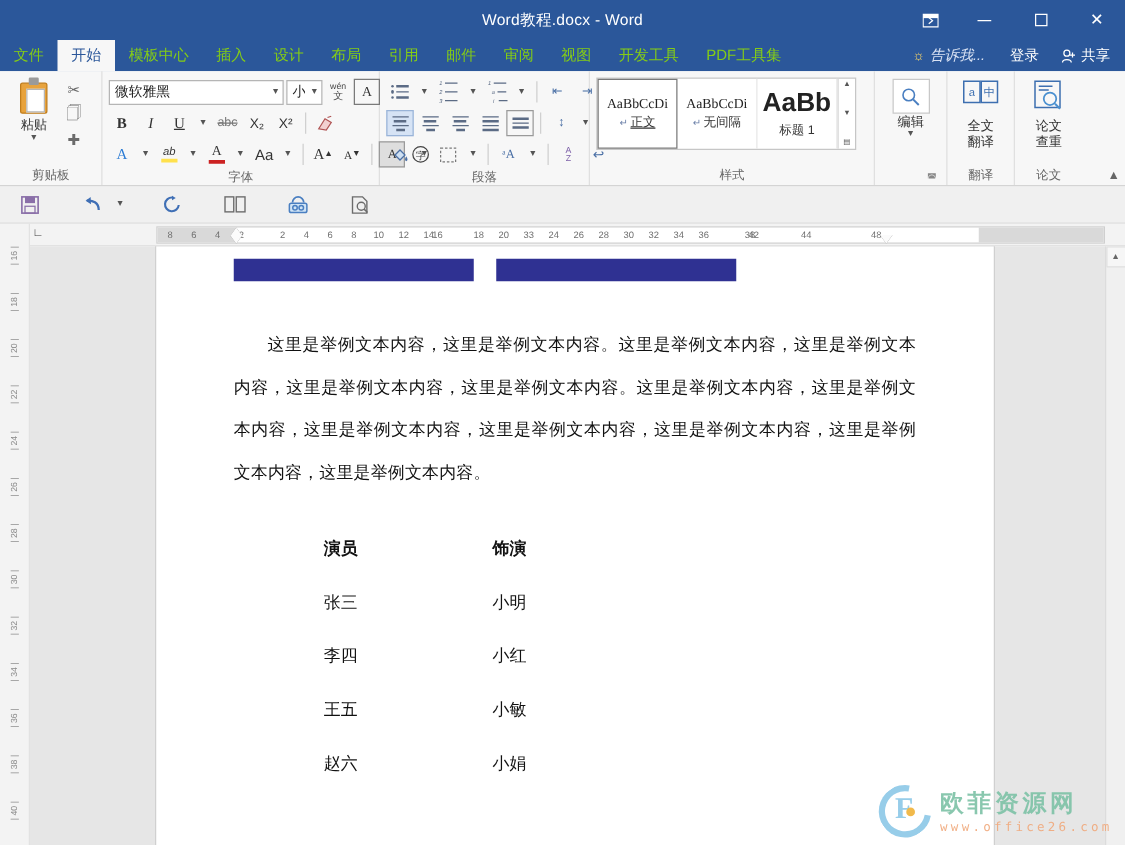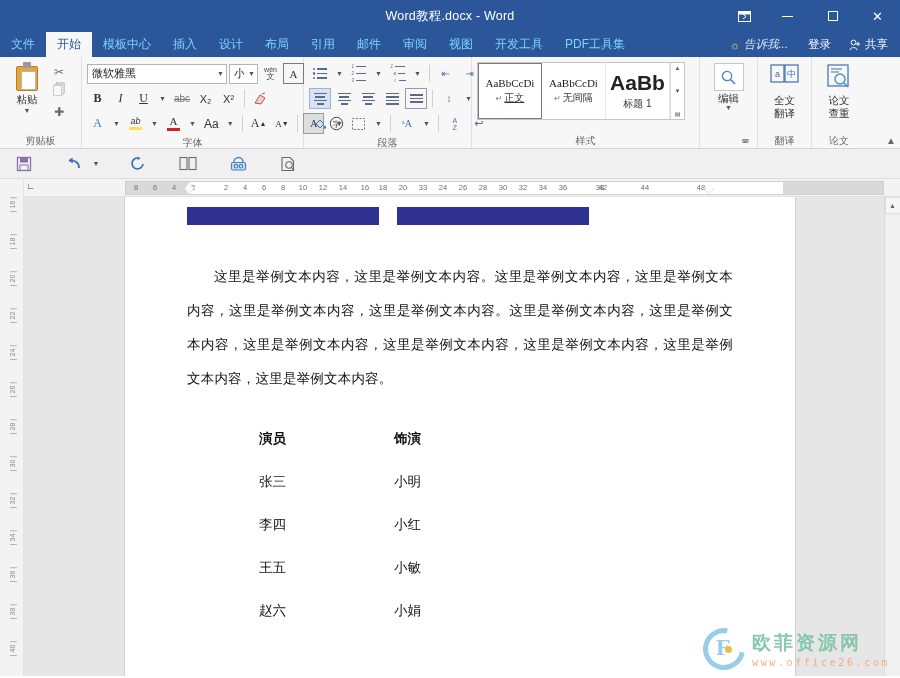--- a/index.html
+++ b/index.html
@@ -31,21 +31,21 @@
   .win-btn.ribbon-opt { width: 42px; font-size: 12px; }
   .glyph-min { display:block; width:11px; height:1px; background:#fff; }
   .glyph-max { display:block; width:10px; height:10px; border:1px solid #fff; }
 
   
   .tabstrip {
     height: 25px; background: #2b579a;
     display: flex; align-items: flex-end; position: relative;
   }
   .tab {
-    height: 25px; padding: 0 11px; color: #7dd3fc;
+    height: 25px; padding: 0 11px; color: #84cc16;
     font-size: 12px; display: flex; align-items: center;
     white-space: nowrap;
   }
   .tab.active {
     background: #f7f7f7; color: #2b579a;
   }
   .tab-right {
     position: absolute; right: 0; top: 0; height: 25px;
     display: flex; align-items: center;
   }
@@ -802,21 +802,21 @@
           <span class="hr-tick" style="left: 29px;">6</span>
           <span class="hr-tick" style="left: 48px;">4</span>
           <span class="hr-tick" style="left: 67px;">2</span>
           <span class="hr-tick" style="left: 100px;">2</span>
           <span class="hr-tick" style="left: 119px;">4</span>
           <span class="hr-tick" style="left: 138px;">6</span>
           <span class="hr-tick" style="left: 157px;">8</span>
           <span class="hr-tick" style="left: 177px;">10</span>
           <span class="hr-tick" style="left: 197px;">12</span>
           <span class="hr-tick" style="left: 217px;">14</span>
-          <span class="hr-tick" style="left: 239px;">16</span>
+          <span class="hr-tick" style="left: 224px;">16</span>
           <span class="hr-tick" style="left: 257px;">18</span>
           <span class="hr-tick" style="left: 277px;">20</span>
           <span class="hr-tick" style="left: 297px;">33</span>
           <span class="hr-tick" style="left: 317px;">24</span>
           <span class="hr-tick" style="left: 337px;">26</span>
           <span class="hr-tick" style="left: 357px;">28</span>
           <span class="hr-tick" style="left: 377px;">30</span>
           <span class="hr-tick" style="left: 397px;">32</span>
           <span class="hr-tick" style="left: 417px;">34</span>
           <span class="hr-tick" style="left: 437px;">36</span>

